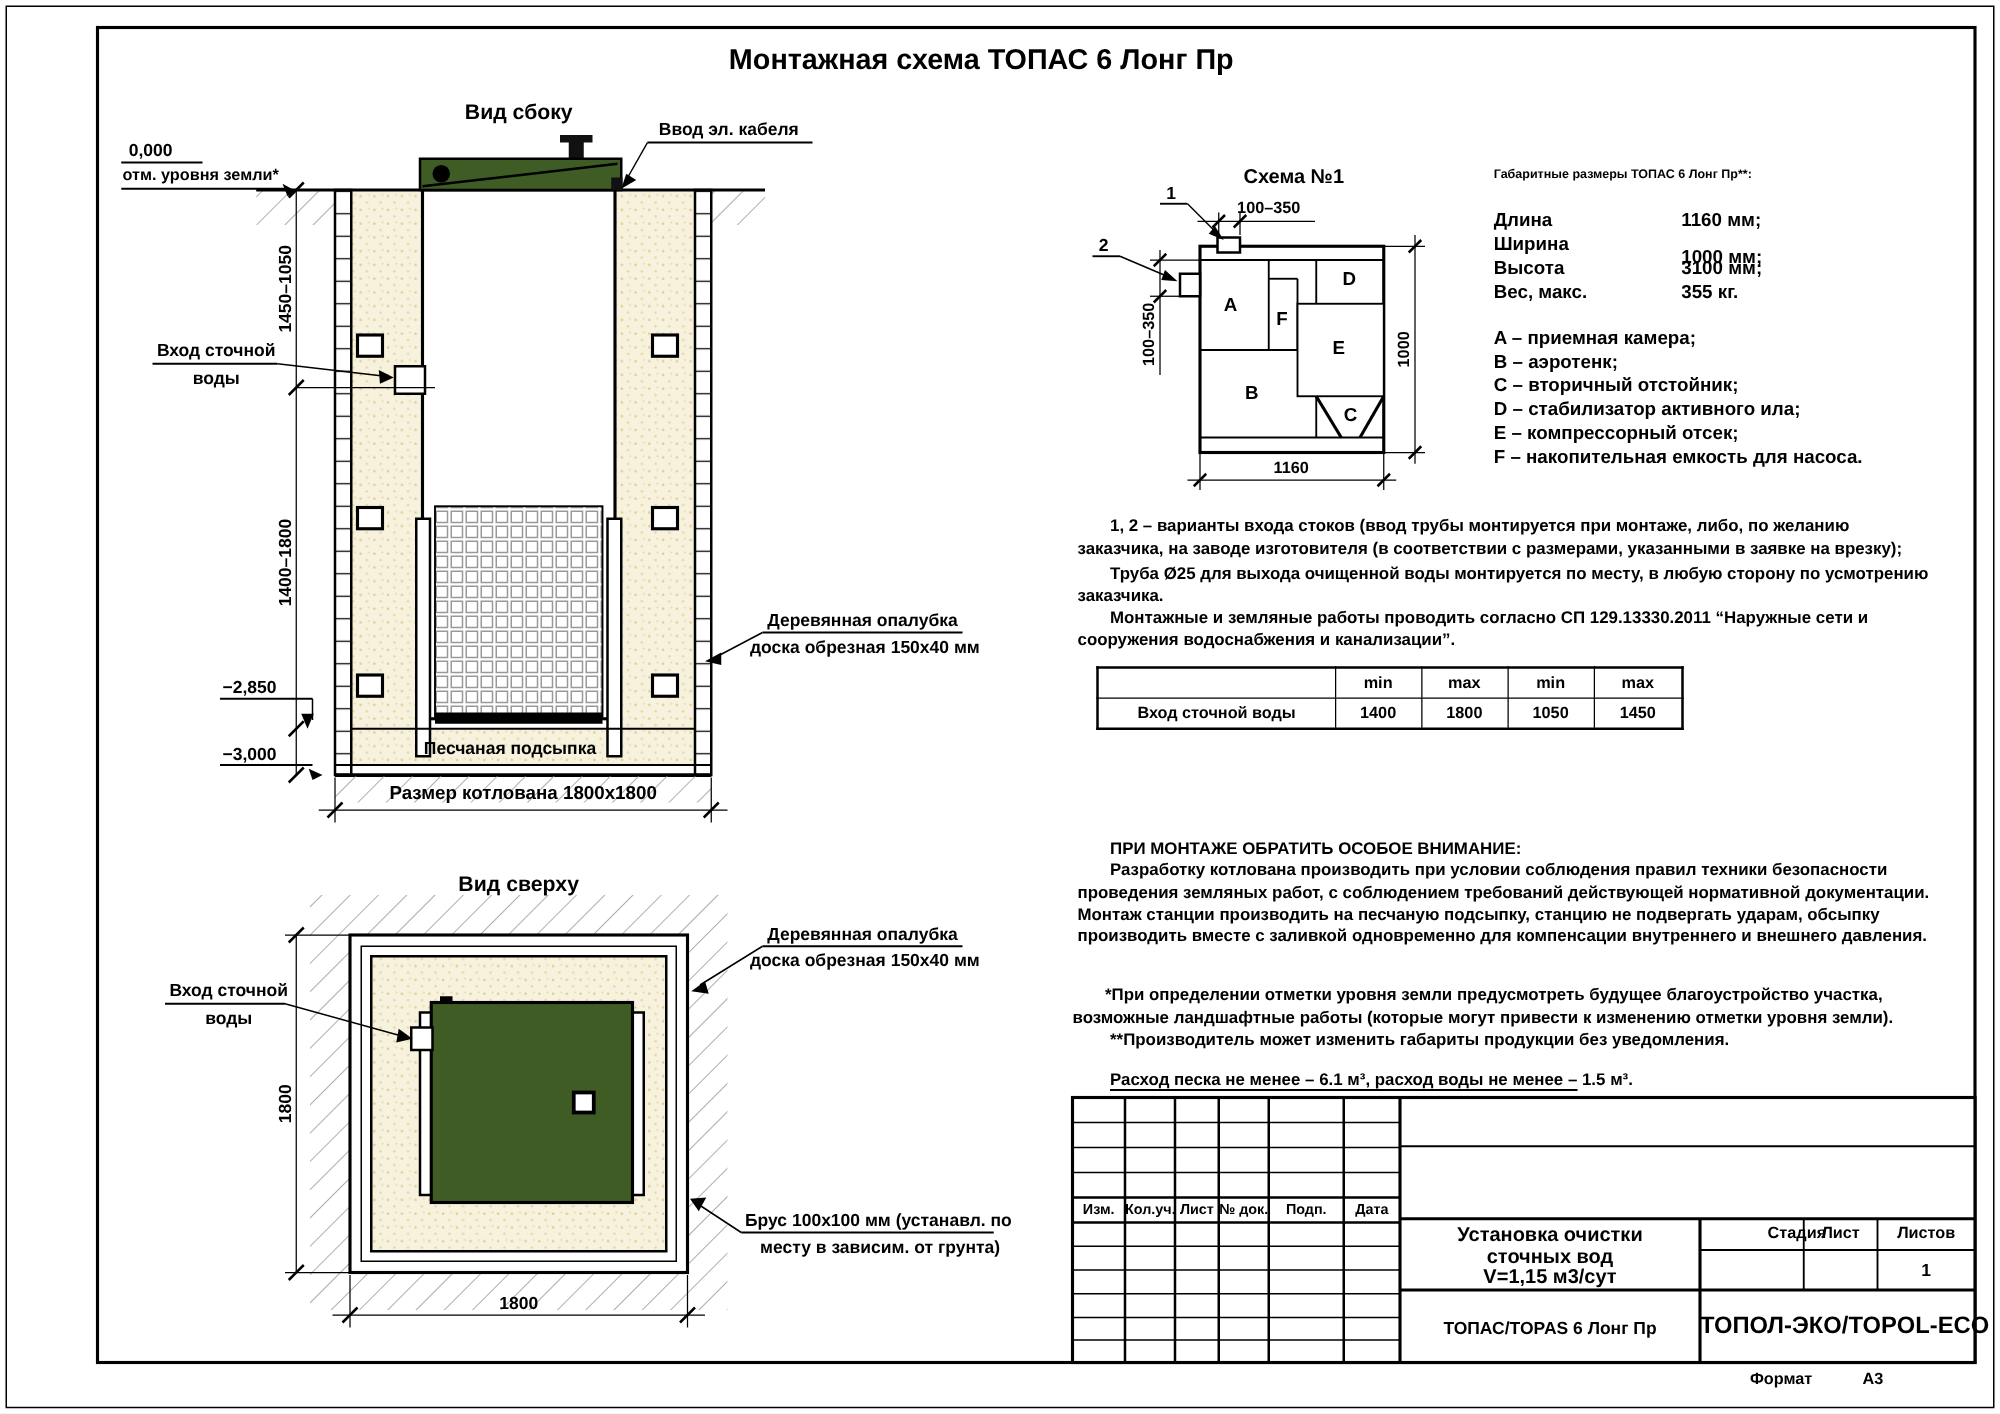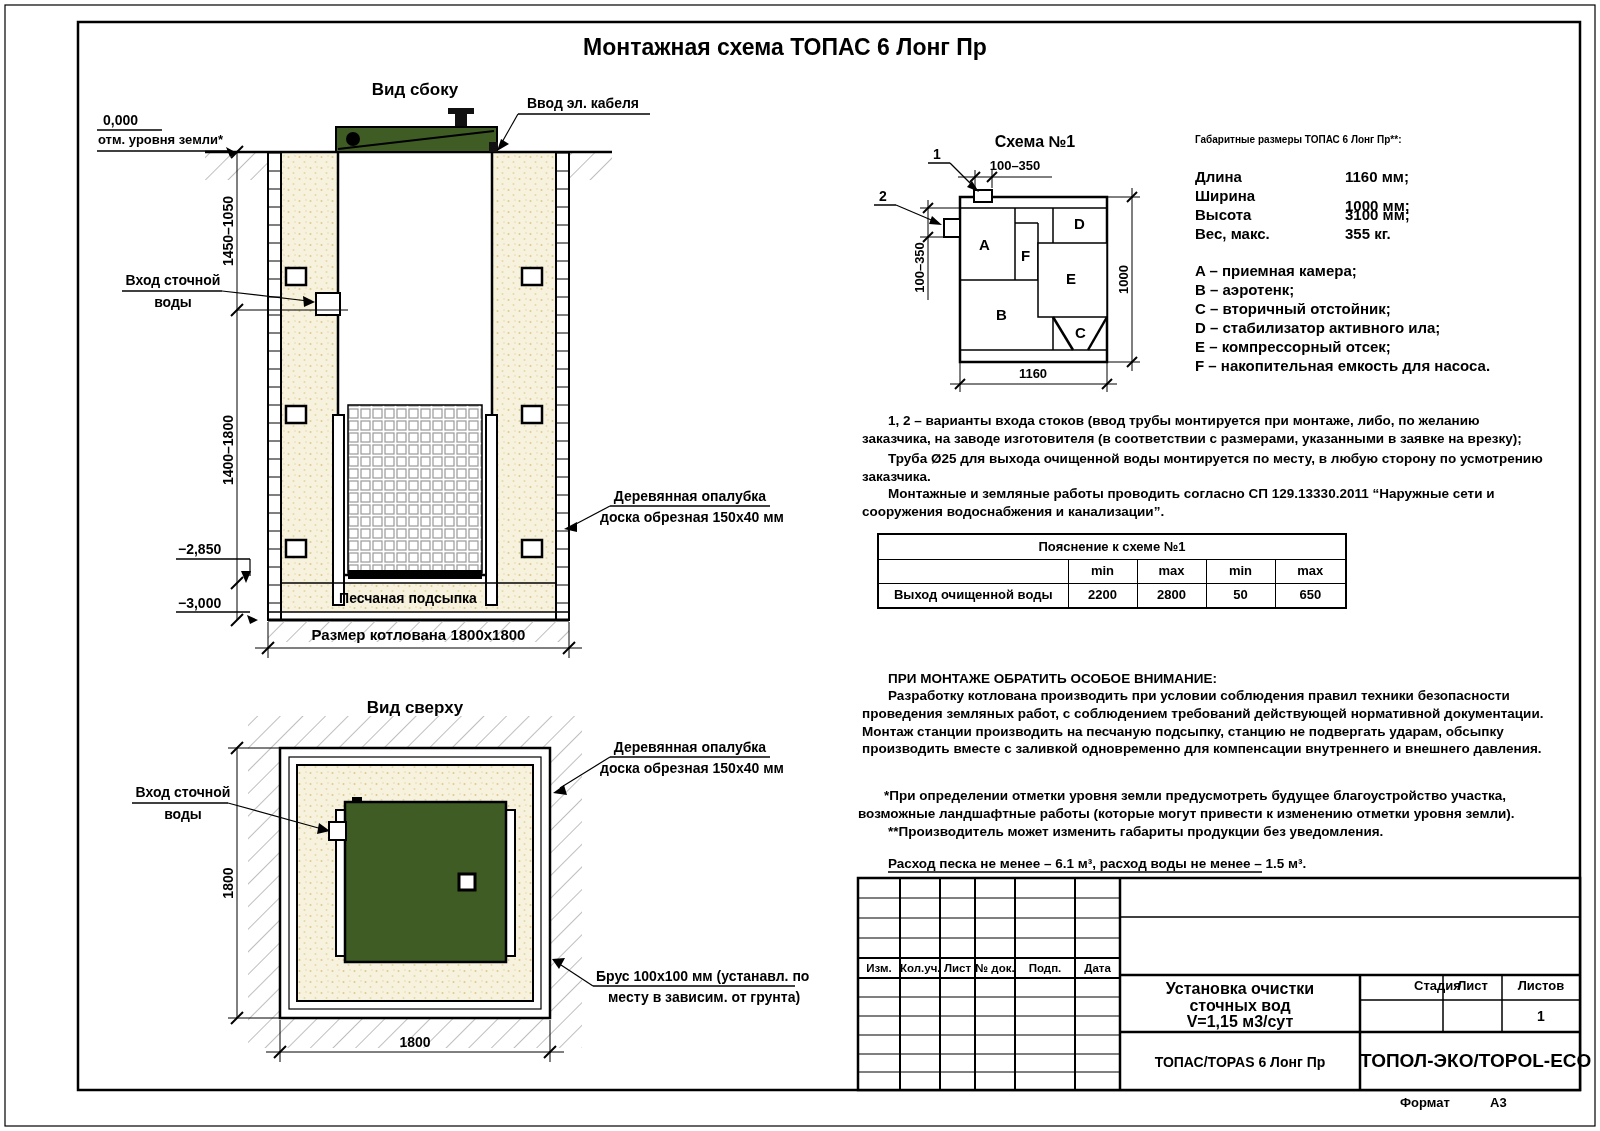--- a/index.html
+++ b/index.html
@@ -311,36 +311,33 @@
 
 <table class="ptable">
   <colgroup>
         <col style="width:190px">
         <col style="width:69px">
         <col style="width:69px">
         <col style="width:69px">
         <col style="width:71px">
       </colgroup>
   <tbody>
-        <tr>
-          <td colspan="5" style="height:22px;">Пояснение к схеме №1</td>
-        </tr>
   <tr>
     <td style="height:21px;"></td>
     <td>min</td>
     <td>max</td>
     <td>min</td>
     <td>max</td>
   </tr>
   <tr>
-    <td style="height:21px;">Выход очищенной воды</td>
-    <td>2200</td>
-    <td>2800</td>
-    <td>50</td>
-    <td>650</td>
+    <td style="height:21px;">Вход сточной воды</td>
+    <td>1400</td>
+    <td>1800</td>
+    <td>1050</td>
+    <td>1450</td>
   </tr>
 </tbody>
     </table>
 
 <div class="lbl c small" style="left:858px;top:962px;width:42px;">Изм.</div>
 <div class="lbl c small" style="left:900px;top:962px;width:40px;">Кол.уч.</div>
 <div class="lbl c small" style="left:940px;top:962px;width:35px;">Лист</div>
 <div class="lbl c small" style="left:975px;top:962px;width:40px;">№ док.</div>
 <div class="lbl c small" style="left:1015px;top:962px;width:60px;">Подп.</div>
 <div class="lbl c small" style="left:1075px;top:962px;width:45px;">Дата</div>

